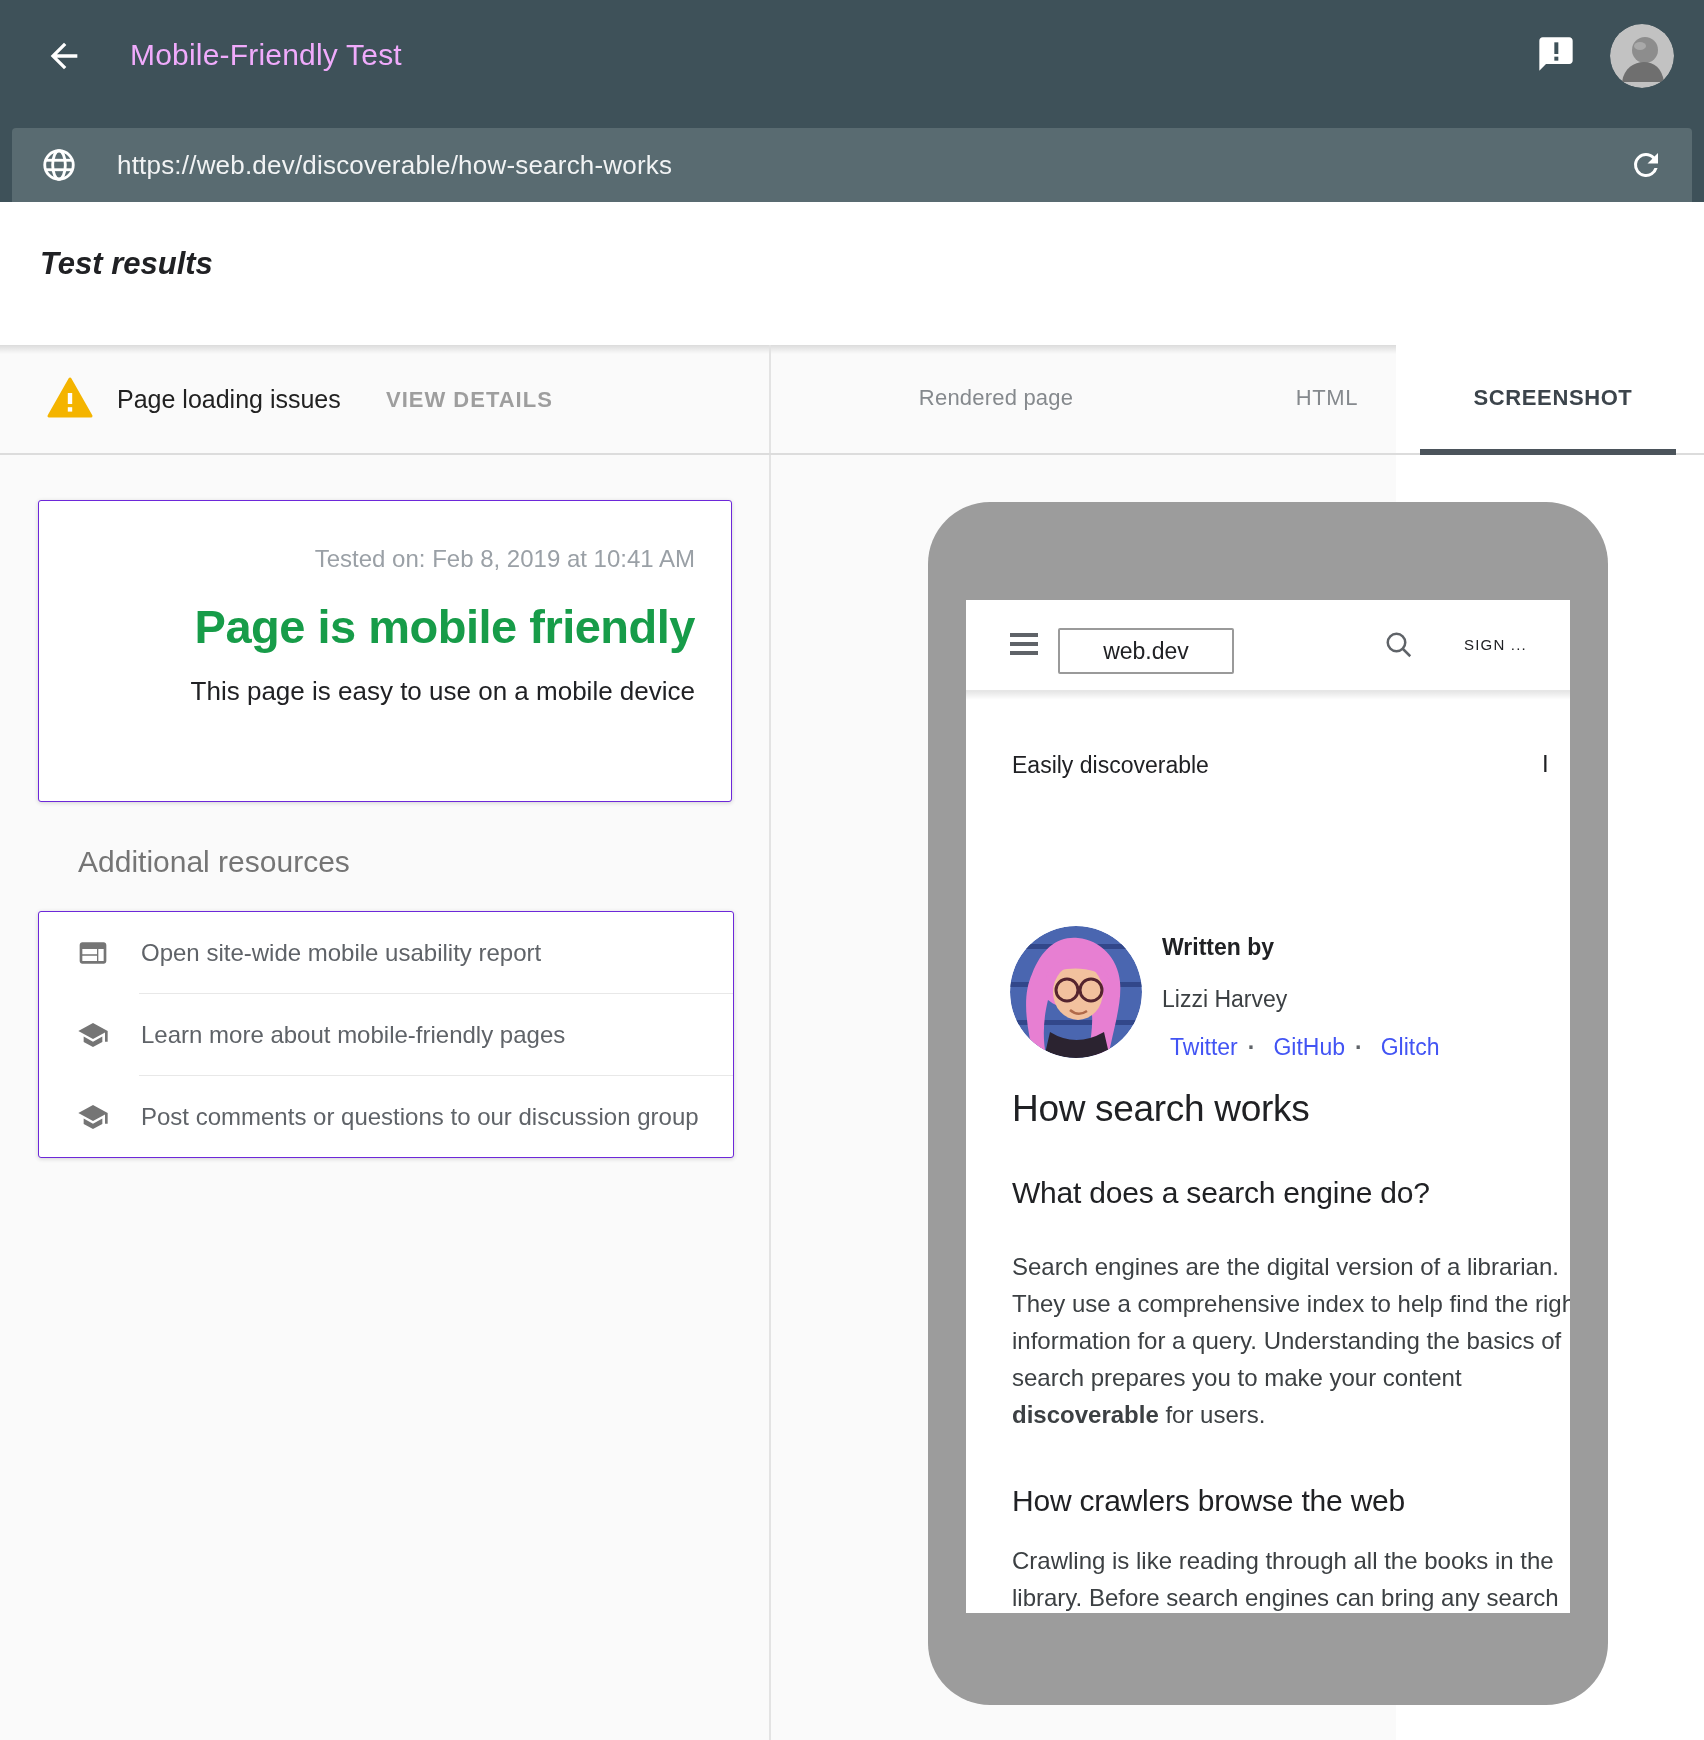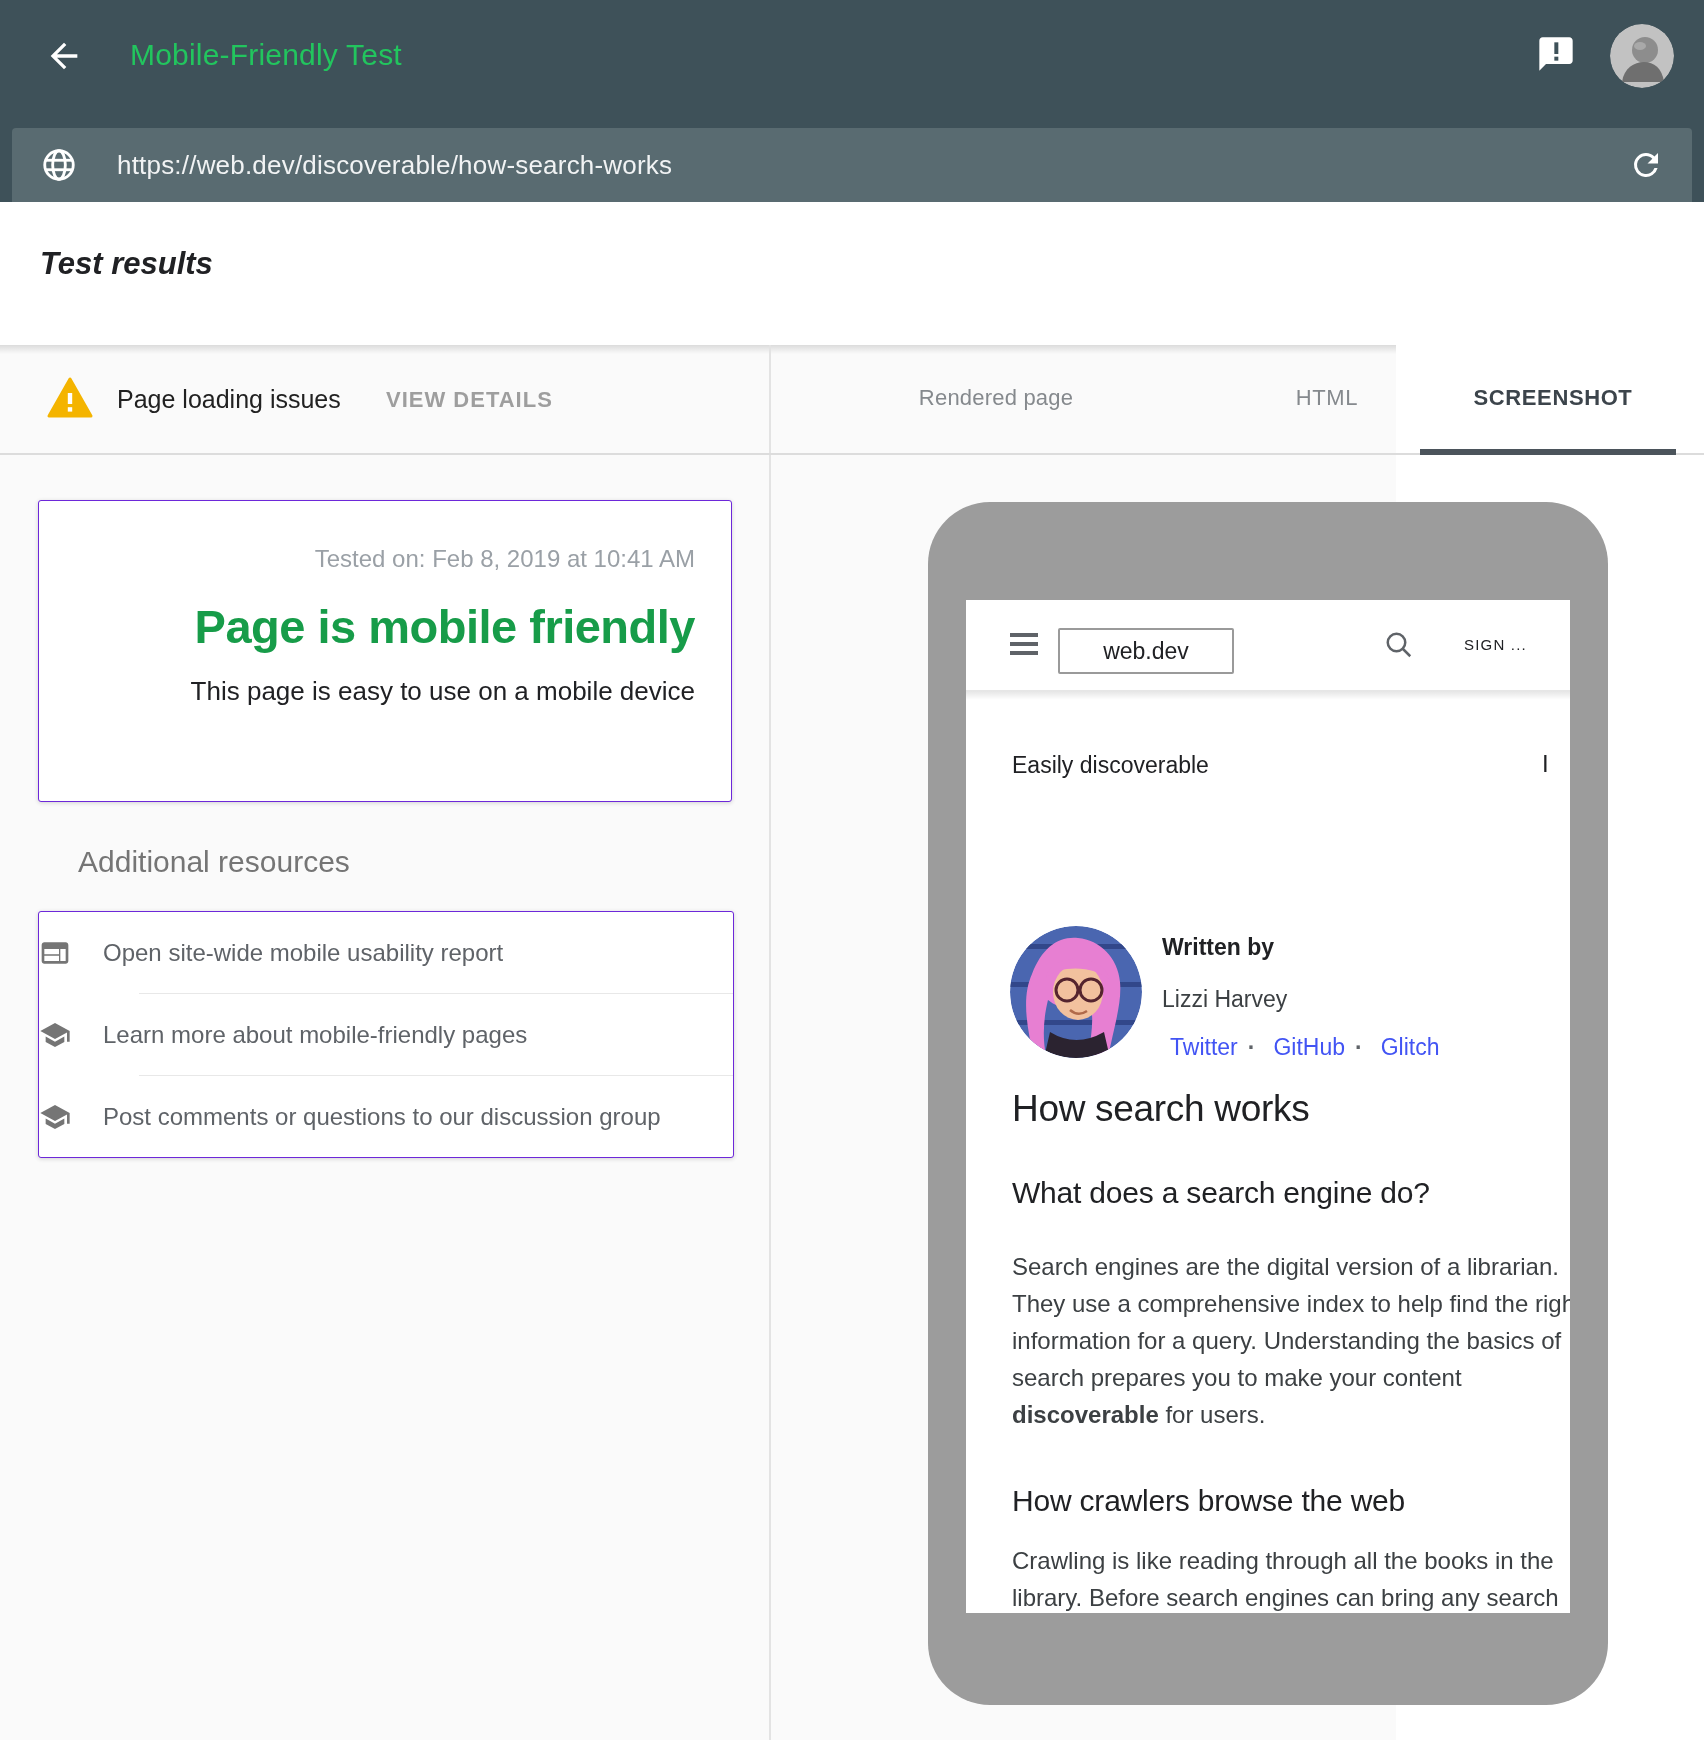--- a/index.html
+++ b/index.html
@@ -2,21 +2,21 @@
 <html><head>
 <meta charset="utf-8">
 <style>
   html,body{margin:0;padding:0;background:#fff;}
   #app{position:relative;width:1704px;height:1740px;overflow:hidden;
        font-family:"Liberation Sans","DejaVu Sans",sans-serif;background:#fff;}
 
   
   .header{position:absolute;left:0;top:0;width:1704px;height:202px;background:#3e5159;}
   .back-btn{position:absolute;left:44px;top:36px;width:40px;height:40px;cursor:pointer;}
-  .app-title{position:absolute;left:130px;top:38px;font-size:30px;color:#22c55e;font-weight:400;letter-spacing:.2px;}
+  .app-title{position:absolute;left:130px;top:38px;font-size:30px;color:#f0abfc;font-weight:400;letter-spacing:.2px;}
   .fb-btn{position:absolute;left:1536px;top:34px;width:40px;height:40px;cursor:pointer;}
   .owner-avatar{position:absolute;left:1610px;top:24px;width:64px;height:64px;border-radius:50%;overflow:hidden;cursor:pointer;}
 
   .urlbar{position:absolute;left:12px;top:128px;width:1680px;height:74px;background:#596b71;
           border-radius:4px 4px 0 0;display:flex;align-items:center;cursor:pointer;}
   .globe{margin-left:28px;width:38px;height:38px;flex:0 0 auto;}
   .url-text{margin-left:39px;font-size:26px;color:#f1f3f4;letter-spacing:.2px;flex:1 1 auto;
             white-space:nowrap;overflow:hidden;}
   .refresh-btn{width:36px;height:36px;margin-right:28px;flex:0 0 auto;cursor:pointer;}
 
@@ -47,21 +47,21 @@
   
   .card{position:absolute;background:#fff;border:1px solid #6d28d9;border-radius:3px;
         box-shadow:0 1px 4px rgba(0,0,0,.16);text-align:right;}
   .result-card{left:38px;top:155px;width:694px;height:302px;box-sizing:border-box;padding:44px 36px 0 42px;}
   .tested-on{font-size:24px;color:#9aa0a6;}
   .verdict{font-size:47px;font-weight:700;color:#179c49;margin-top:26px;letter-spacing:-.5px;}
   .verdict-desc{font-size:26px;color:#202124;margin-top:22px;}
 
   .add-heading{position:absolute;left:78px;top:500px;font-size:30px;color:#757575;}
   .res-card{left:38px;top:566px;width:694px;}
-  .res-row{display:flex;align-items:center;height:81px;cursor:pointer;}
+  .res-row{display:flex;align-items:center;height:81px;padding-left:38px;cursor:pointer;}
   .res-row .ric{width:32px;height:32px;flex:0 0 auto;margin-right:32px;}
   .res-label{font-size:24px;color:#5f6368;}
   .res-divider{margin-left:100px;height:1px;background:#e8e8e8;}
 
   
   .phone{position:absolute;left:928px;top:157px;width:680px;height:1203px;background:#9c9c9c;border-radius:62px;}
   .screen{position:absolute;left:38px;top:98px;width:604px;height:1013px;background:#ffffff;overflow:hidden;}
 
   .pab{position:absolute;left:0;top:0;width:604px;height:90px;border-bottom:1px solid #e6e6e6;background:#fff;}
   .pab-shadow{position:absolute;left:0;top:91px;width:604px;height:9px;

